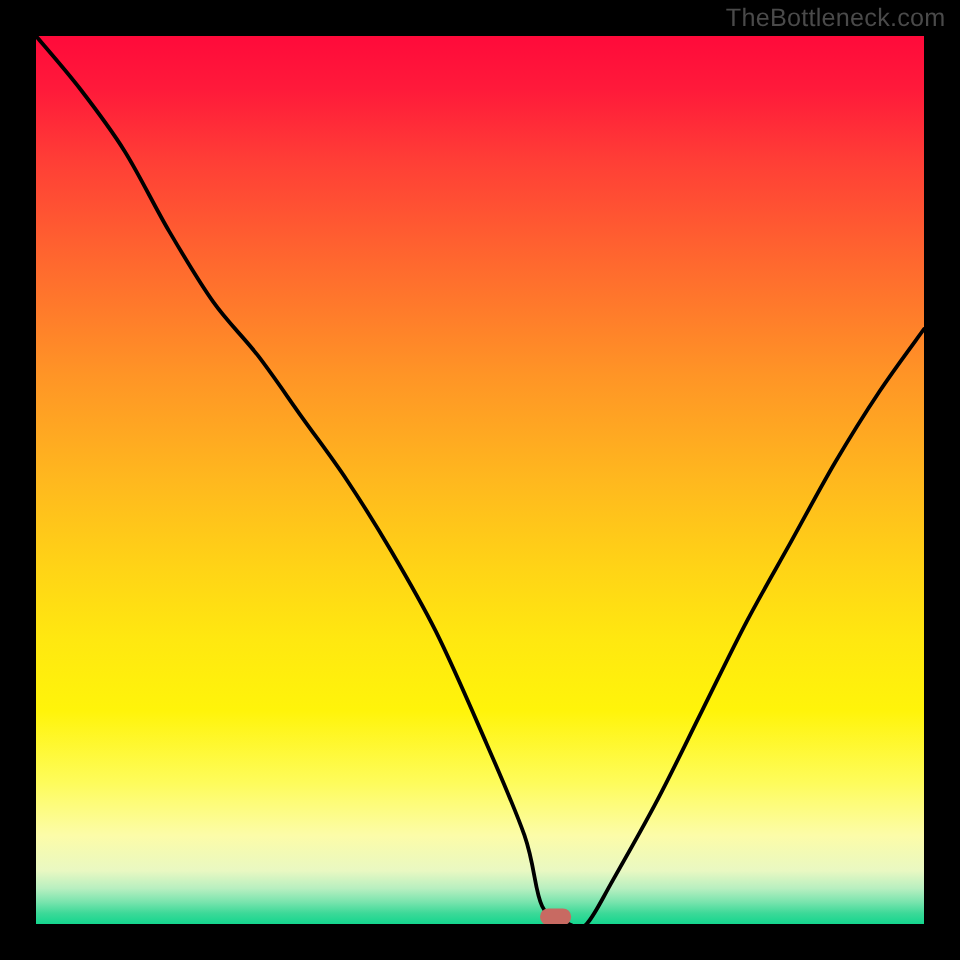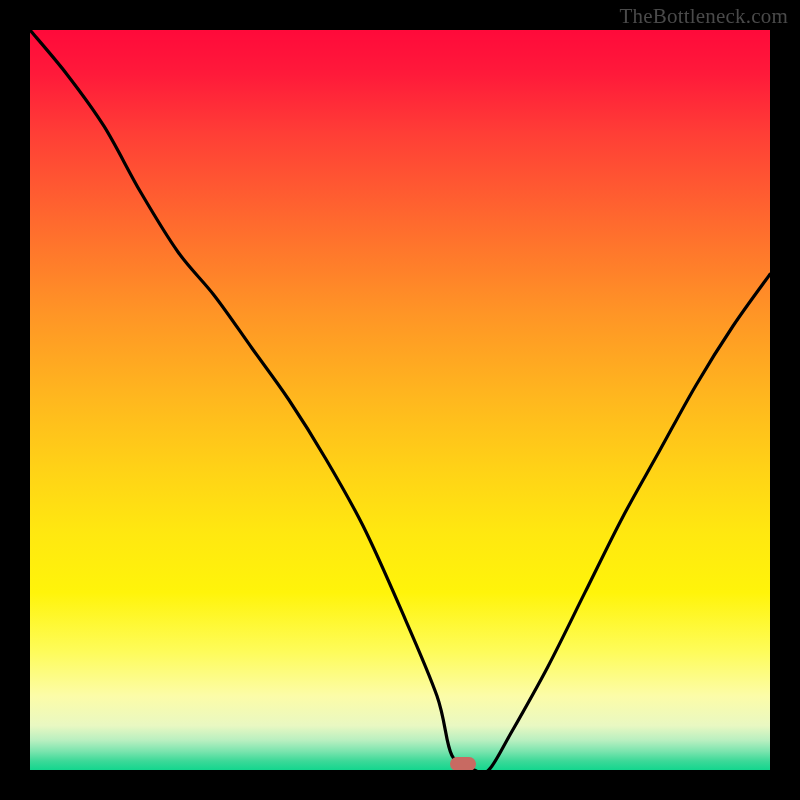--- a/index.html
+++ b/index.html
@@ -60,21 +60,21 @@
     width: 26px;
     height: 14px;
     border-radius: 7px;
     background: #c86a62;
     transform: translate(-50%, -50%);
   }
   .watermark {
     position: absolute;
     top: 4px;
     right: 12px;
-    font-family: Liberation Serif, serif;
+    font-family: Liberation Sans, sans-serif;
     font-size: 21px;
     color: #4a4a4a;
     letter-spacing: 0.2px;
     user-select: none;
   }
 </style>
 </head>
 <body>
 
 <div class="frame">

